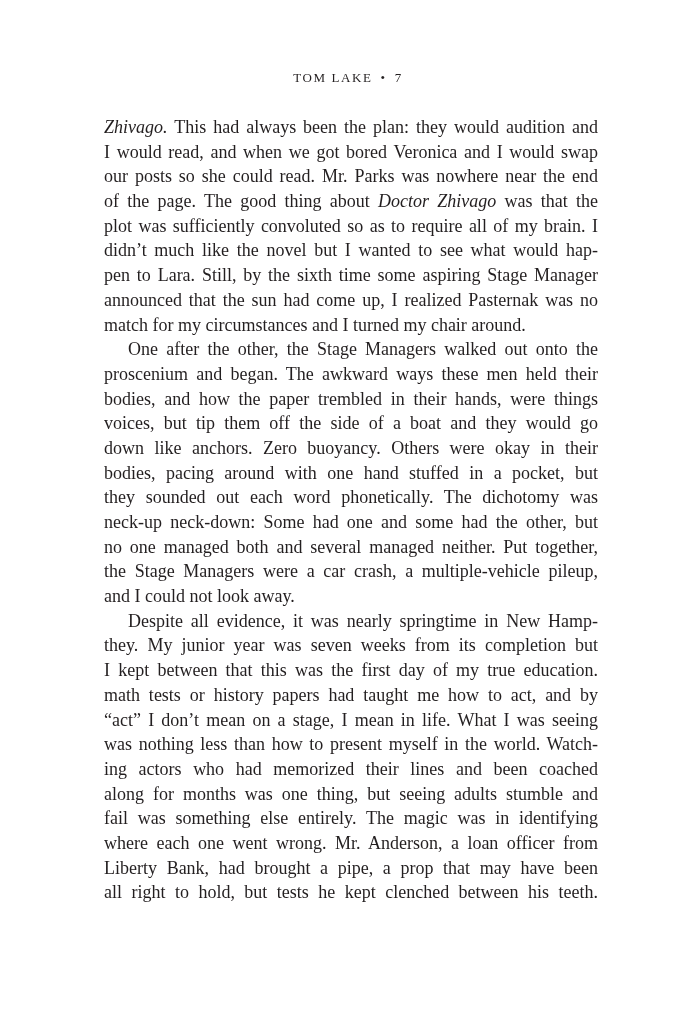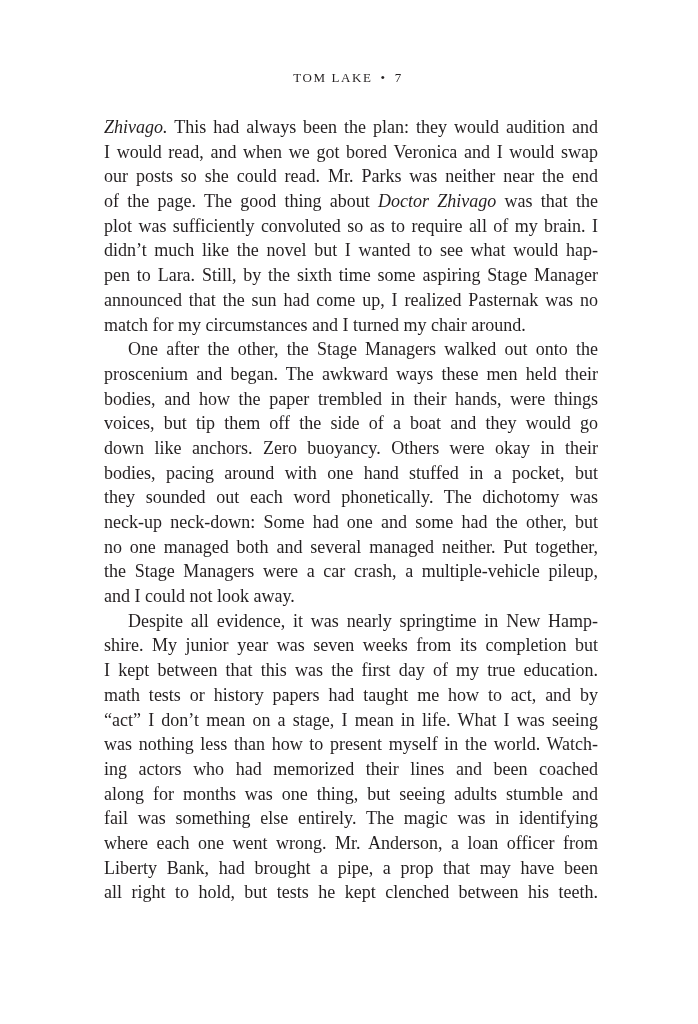--- a/index.html
+++ b/index.html
@@ -58,21 +58,21 @@
 <body>
 
 <div class="running-head">
   <span>TOM LAKE</span><span class="bullet">•</span><span>7</span>
 </div>
 
 <div class="text-block" id="text-block">
     <div>
       <span class="line"><span class="it">Zhivago.</span><span> This had always been the plan: they would audition and</span></span>
       <span class="line"><span>I would read, and when we got bored Veronica and I would swap</span></span>
-      <span class="line"><span>our posts so she could read. Mr. Parks was neither near the end</span></span>
+      <span class="line"><span>our posts so she could read. Mr. Parks was nowhere near the end</span></span>
       <span class="line"><span>of the page. The good thing about </span><span class="it">Doctor Zhivago</span><span> was that the</span></span>
       <span class="line"><span>plot was sufficiently convoluted so as to require all of my brain. I</span></span>
       <span class="line"><span>didn’t much like the novel but I wanted to see what would hap-</span></span>
       <span class="line"><span>pen to Lara. Still, by the sixth time some aspiring Stage Manager</span></span>
       <span class="line"><span>announced that the sun had come up, I realized Pasternak was no</span></span>
       <span class="line last"><span>match for my circumstances and I turned my chair around.</span></span>
     </div>
     <div>
       <span class="line indent"><span>One after the other, the Stage Managers walked out onto the</span></span>
       <span class="line"><span>proscenium and began. The awkward ways these men held their</span></span>
@@ -81,21 +81,21 @@
       <span class="line"><span>down like anchors. Zero buoyancy. Others were okay in their</span></span>
       <span class="line"><span>bodies, pacing around with one hand stuffed in a pocket, but</span></span>
       <span class="line"><span>they sounded out each word phonetically. The dichotomy was</span></span>
       <span class="line"><span>neck-up neck-down: Some had one and some had the other, but</span></span>
       <span class="line"><span>no one managed both and several managed neither. Put together,</span></span>
       <span class="line"><span>the Stage Managers were a car crash, a multiple-vehicle pileup,</span></span>
       <span class="line last"><span>and I could not look away.</span></span>
     </div>
     <div>
       <span class="line indent"><span>Despite all evidence, it was nearly springtime in New Hamp-</span></span>
-      <span class="line"><span>shire. My junior year was seven weeks from its completion but</span></span>
+      <span class="line"><span>they. My junior year was seven weeks from its completion but</span></span>
       <span class="line"><span>I kept between that this was the first day of my true education.</span></span>
       <span class="line"><span>math tests or history papers had taught me how to act, and by</span></span>
       <span class="line"><span>“act” I don’t mean on a stage, I mean in life. What I was seeing</span></span>
       <span class="line"><span>was nothing less than how to present myself in the world. Watch-</span></span>
       <span class="line"><span>ing actors who had memorized their lines and been coached</span></span>
       <span class="line"><span>along for months was one thing, but seeing adults stumble and</span></span>
       <span class="line"><span>fail was something else entirely. The magic was in identifying</span></span>
       <span class="line"><span>where each one went wrong. Mr. Anderson, a loan officer from</span></span>
       <span class="line"><span>Liberty Bank, had brought a pipe, a prop that may have been</span></span>
       <span class="line"><span>all right to hold, but tests he kept clenched between his teeth.</span></span>

